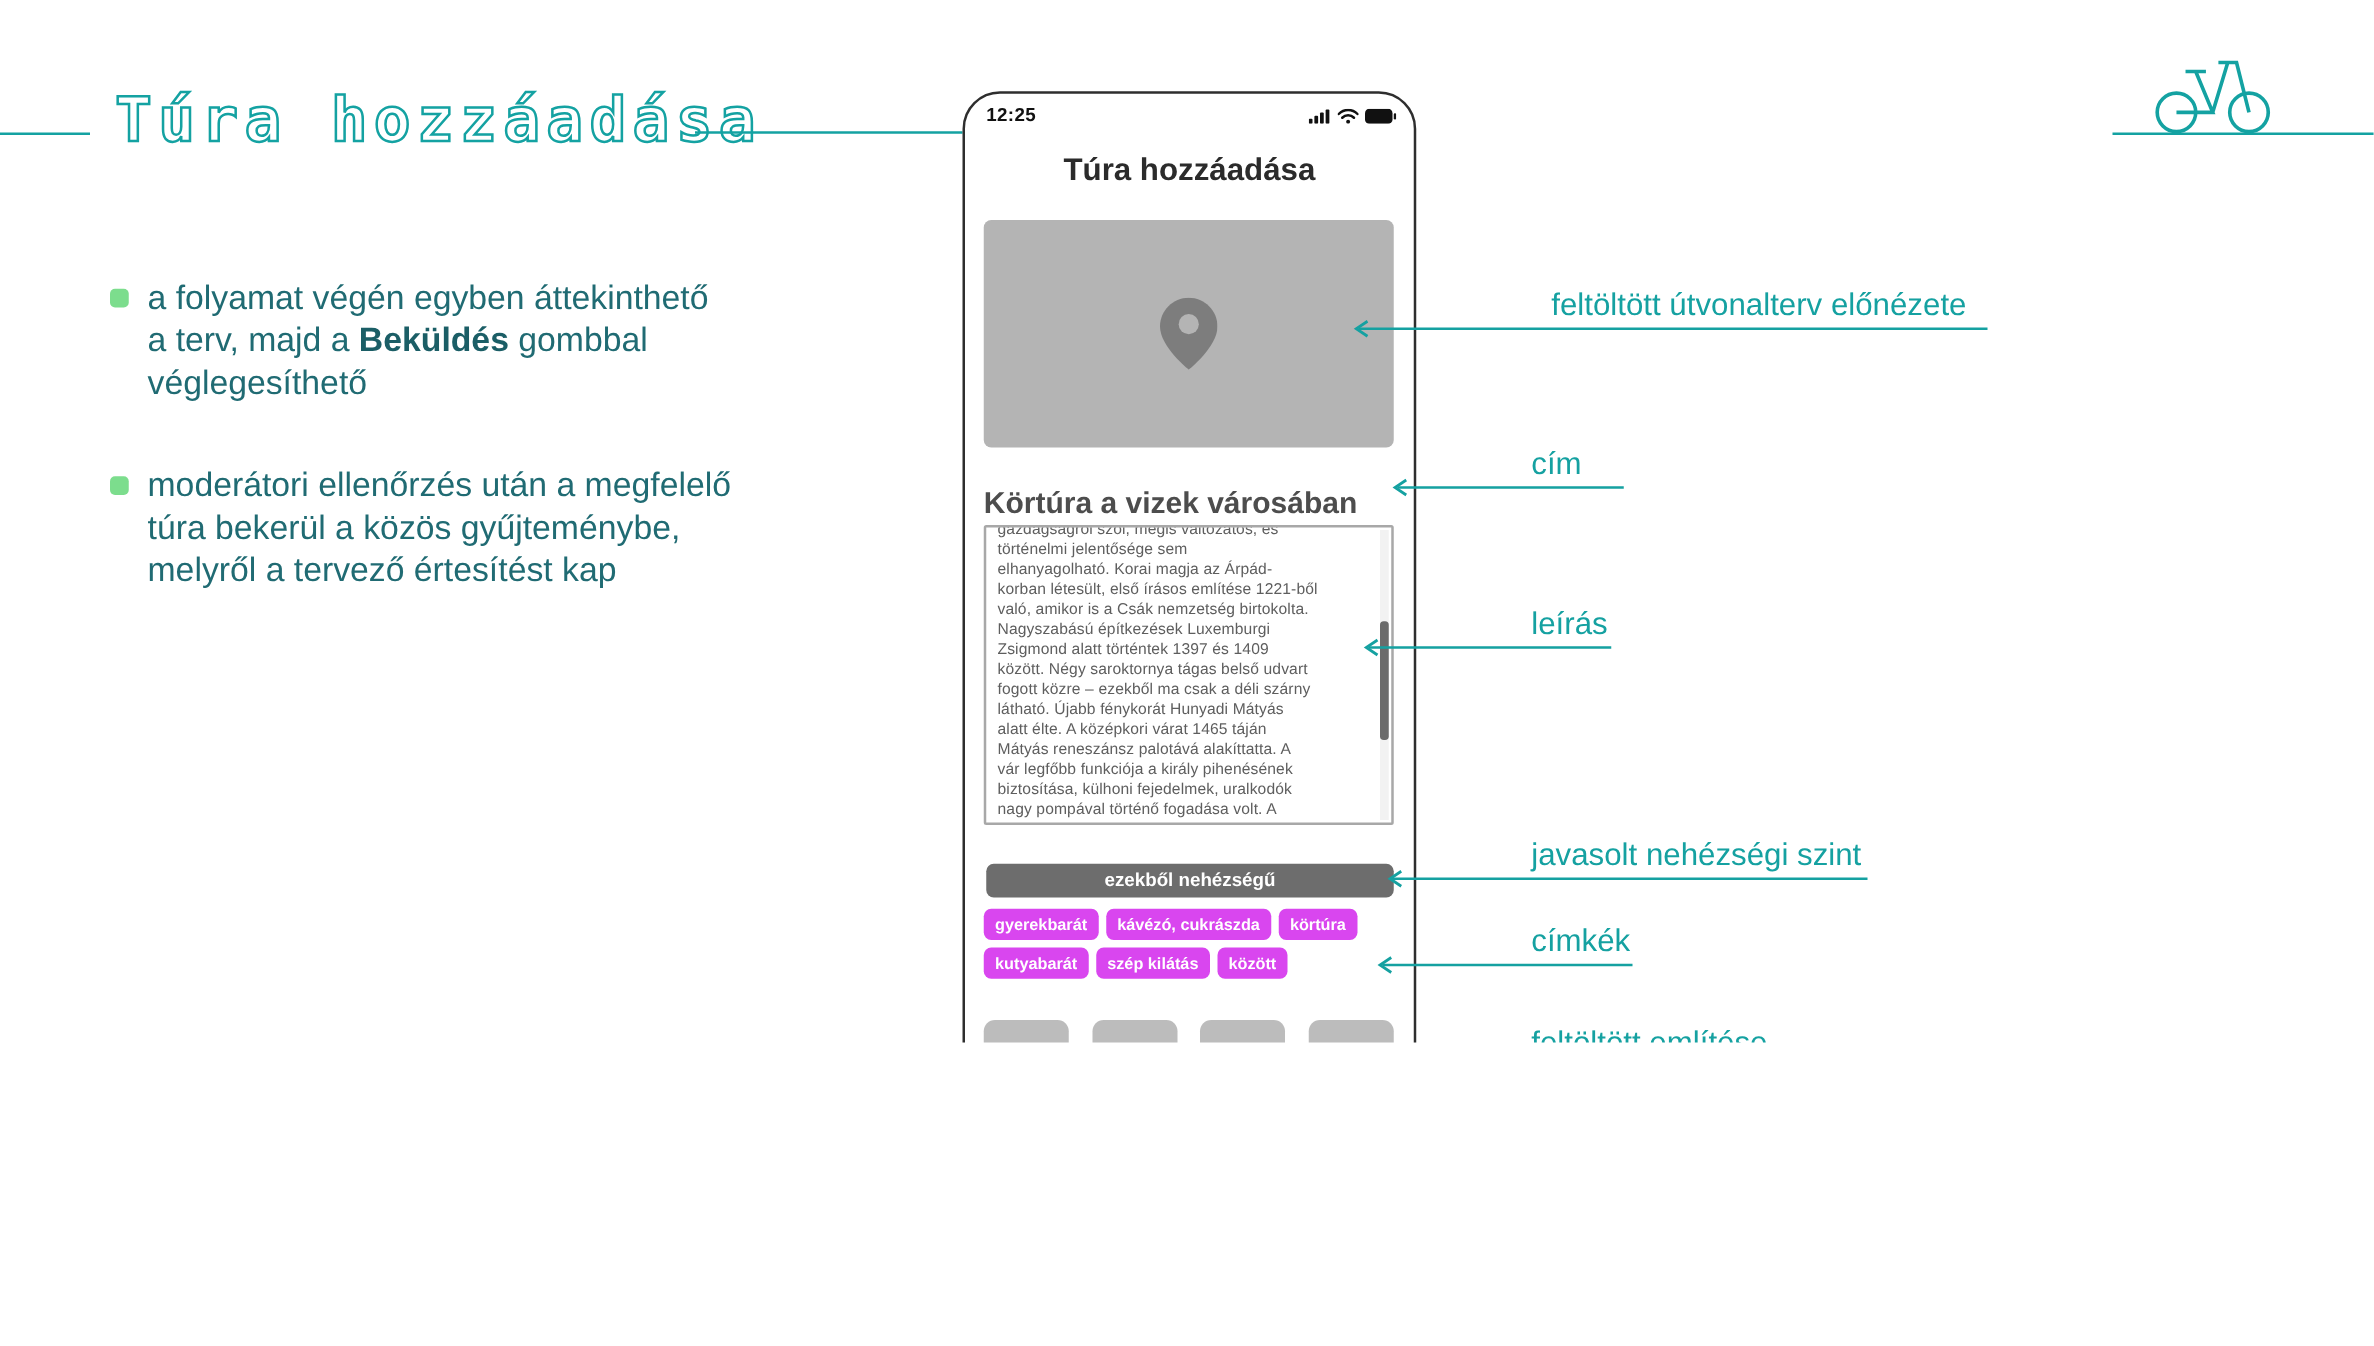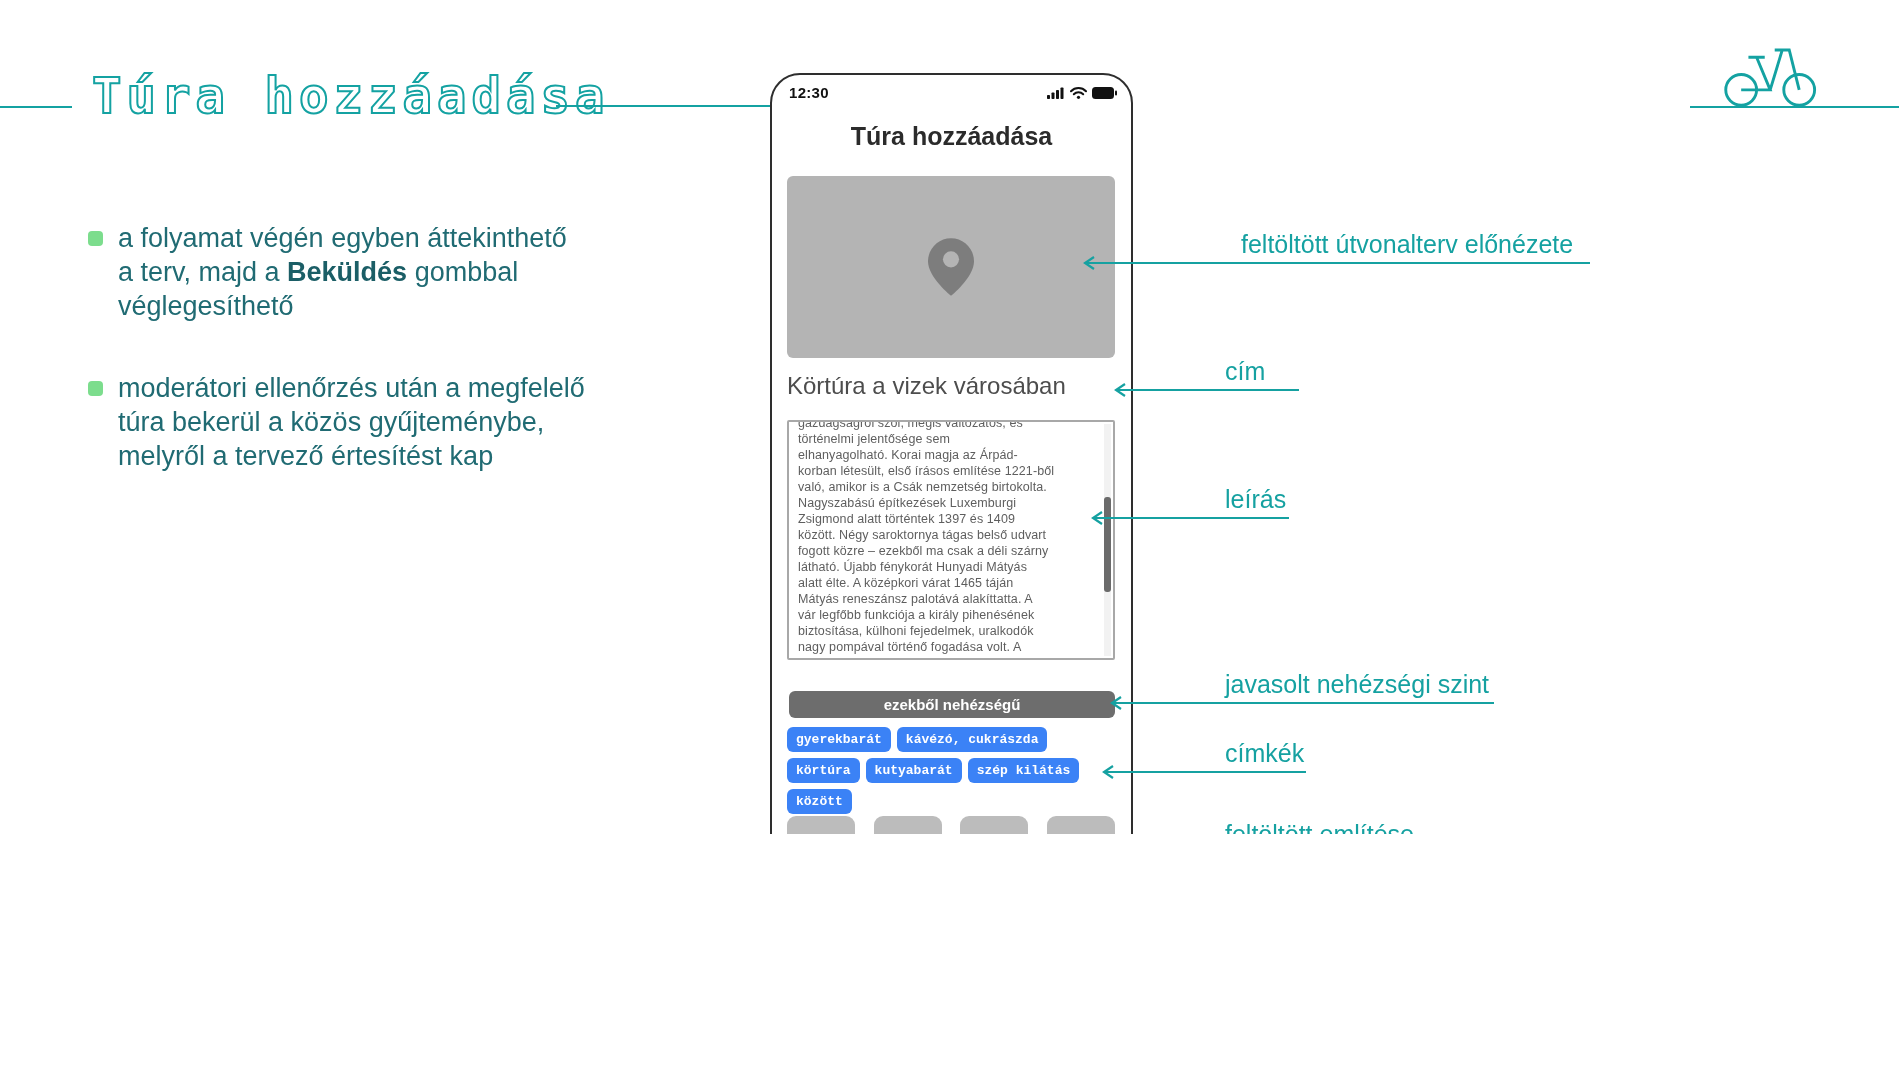--- a/index.html
+++ b/index.html
@@ -26,28 +26,28 @@
   
   .phone {
     position:absolute; left:770px; top:73px; width:363px; height:917px;
     background:#ffffff; border:2px solid #2e2e2e; border-radius:30px;
   }
   .statusbar { position:absolute; top:9px; left:17px; right:14px; display:flex; justify-content:space-between; align-items:center; }
   .statusbar .time { font-size:15px; font-weight:bold; color:#111; letter-spacing:0.3px; }
   .statusbar .sicons { display:flex; align-items:center; gap:5px; }
   .screen-title { position:absolute; top:47px; left:0; right:0; text-align:center; font-size:25px; font-weight:bold; color:#2b2b2b; }
   .map { position:absolute; top:101px; left:15px; width:328px; height:182px; background:#b4b4b4; border-radius:6px; display:flex; align-items:center; justify-content:center; }
-  .tour-title { position:absolute; top:297px; left:15px; width:330px; font-size:24px; font-weight:normal; color:#4d4d4d; white-space:nowrap; }
+  .tour-title { position:absolute; top:314px; left:15px; width:330px; font-size:24px; font-weight:bold; color:#4d4d4d; white-space:nowrap; }
   .descbox { position:absolute; top:345px; left:15px; width:328px; height:240px; border:2px solid #a8a8a8; border-radius:2px; background:#fff; overflow:hidden; }
   .descbox .dtext { margin:-7px 14px 0 9px; font-size:12.5px; line-height:16px; color:#5e5e5e; white-space:pre-line; letter-spacing:0.1px; }
   .scroll-track { position:absolute; top:2px; bottom:2px; right:2px; width:7px; background:#f2f2f2; }
   .scroll-thumb { position:absolute; top:73px; height:95px; width:7px; background:#6b6b6b; border-radius:3px; }
   .difficulty { position:absolute; top:616px; left:17px; width:326px; height:27px; background:#6d6d6d; border:none; border-radius:6px; color:#ffffff; font-family:"Liberation Sans", sans-serif; font-size:15px; font-weight:bold; text-align:center; line-height:27px; cursor:pointer; }
   .tags { position:absolute; top:652px; left:15px; width:332px; display:flex; flex-wrap:wrap; gap:6px; }
-  .tag { background:#3b82f6; color:#ffffff; font-size:13px; font-weight:bold; padding:4px 9px; border-radius:6px; line-height:17px; cursor:pointer;font-family:Liberation Mono, monospace; }
+  .tag { background:#d946ef; color:#ffffff; font-size:13px; font-weight:bold; padding:4px 9px; border-radius:6px; line-height:17px; cursor:pointer; }
   .photos { position:absolute; top:741px; left:15px; width:328px; display:flex; justify-content:space-between; }
   .photo { width:68px; height:68px; background:#bcbcbc; border-radius:9px; display:flex; align-items:center; justify-content:center; cursor:pointer; }
   .bottombar { position:absolute; top:860px; left:0; right:0; height:48px; }
   .backbtn { position:absolute; left:20px; top:2px; background:none; border:none; cursor:pointer; }
   .submit { position:absolute; left:75px; top:0; width:268px; height:44px; background:#2b2b2b; border:none; border-radius:9px; color:#ffffff; font-family:"Liberation Sans", sans-serif; font-size:19px; font-weight:bold; letter-spacing:0.4px; cursor:pointer; }
 
   
   .ann-line { position:absolute; height:2px; background:#15a1a1; }
   .ann-label { position:absolute; left:1225px; color:#15a1a1; font-size:25px; white-space:nowrap; }
   .ann-arrow { position:absolute; }
@@ -80,21 +80,21 @@
   <div class="bullet" style="left:88px; top:371px;">
     <span class="sq"></span>
     <span class="txt"><span>moderátori ellenőrzés után a megfelelő
 túra bekerül a közös gyűjteménybe,
 melyről a tervező értesítést kap</span><b></b><span></span></span>
   </div>
 
   <div class="phone">
 
     <div class="statusbar">
-      <span class="time">12:30</span>
+      <span class="time">12:25</span>
       <span class="sicons">
         <svg width="18" height="12" viewBox="0 0 18 12">
           <rect x="0" y="8" width="3" height="4" rx="0.8" fill="#111"></rect>
           <rect x="4.5" y="5.5" width="3" height="6.5" rx="0.8" fill="#111"></rect>
           <rect x="9" y="3" width="3" height="9" rx="0.8" fill="#111"></rect>
           <rect x="13.5" y="0.5" width="3" height="11.5" rx="0.8" fill="#111"></rect>
         </svg>
         <svg width="17" height="12" viewBox="0 0 17 12">
           <path d="M1 4.2 a10.5 10.5 0 0 1 15 0" stroke="#111" stroke-width="2" fill="none" stroke-linecap="round"></path>
           <path d="M3.8 7.2 a6.6 6.6 0 0 1 9.4 0" stroke="#111" stroke-width="2" fill="none" stroke-linecap="round"></path>

